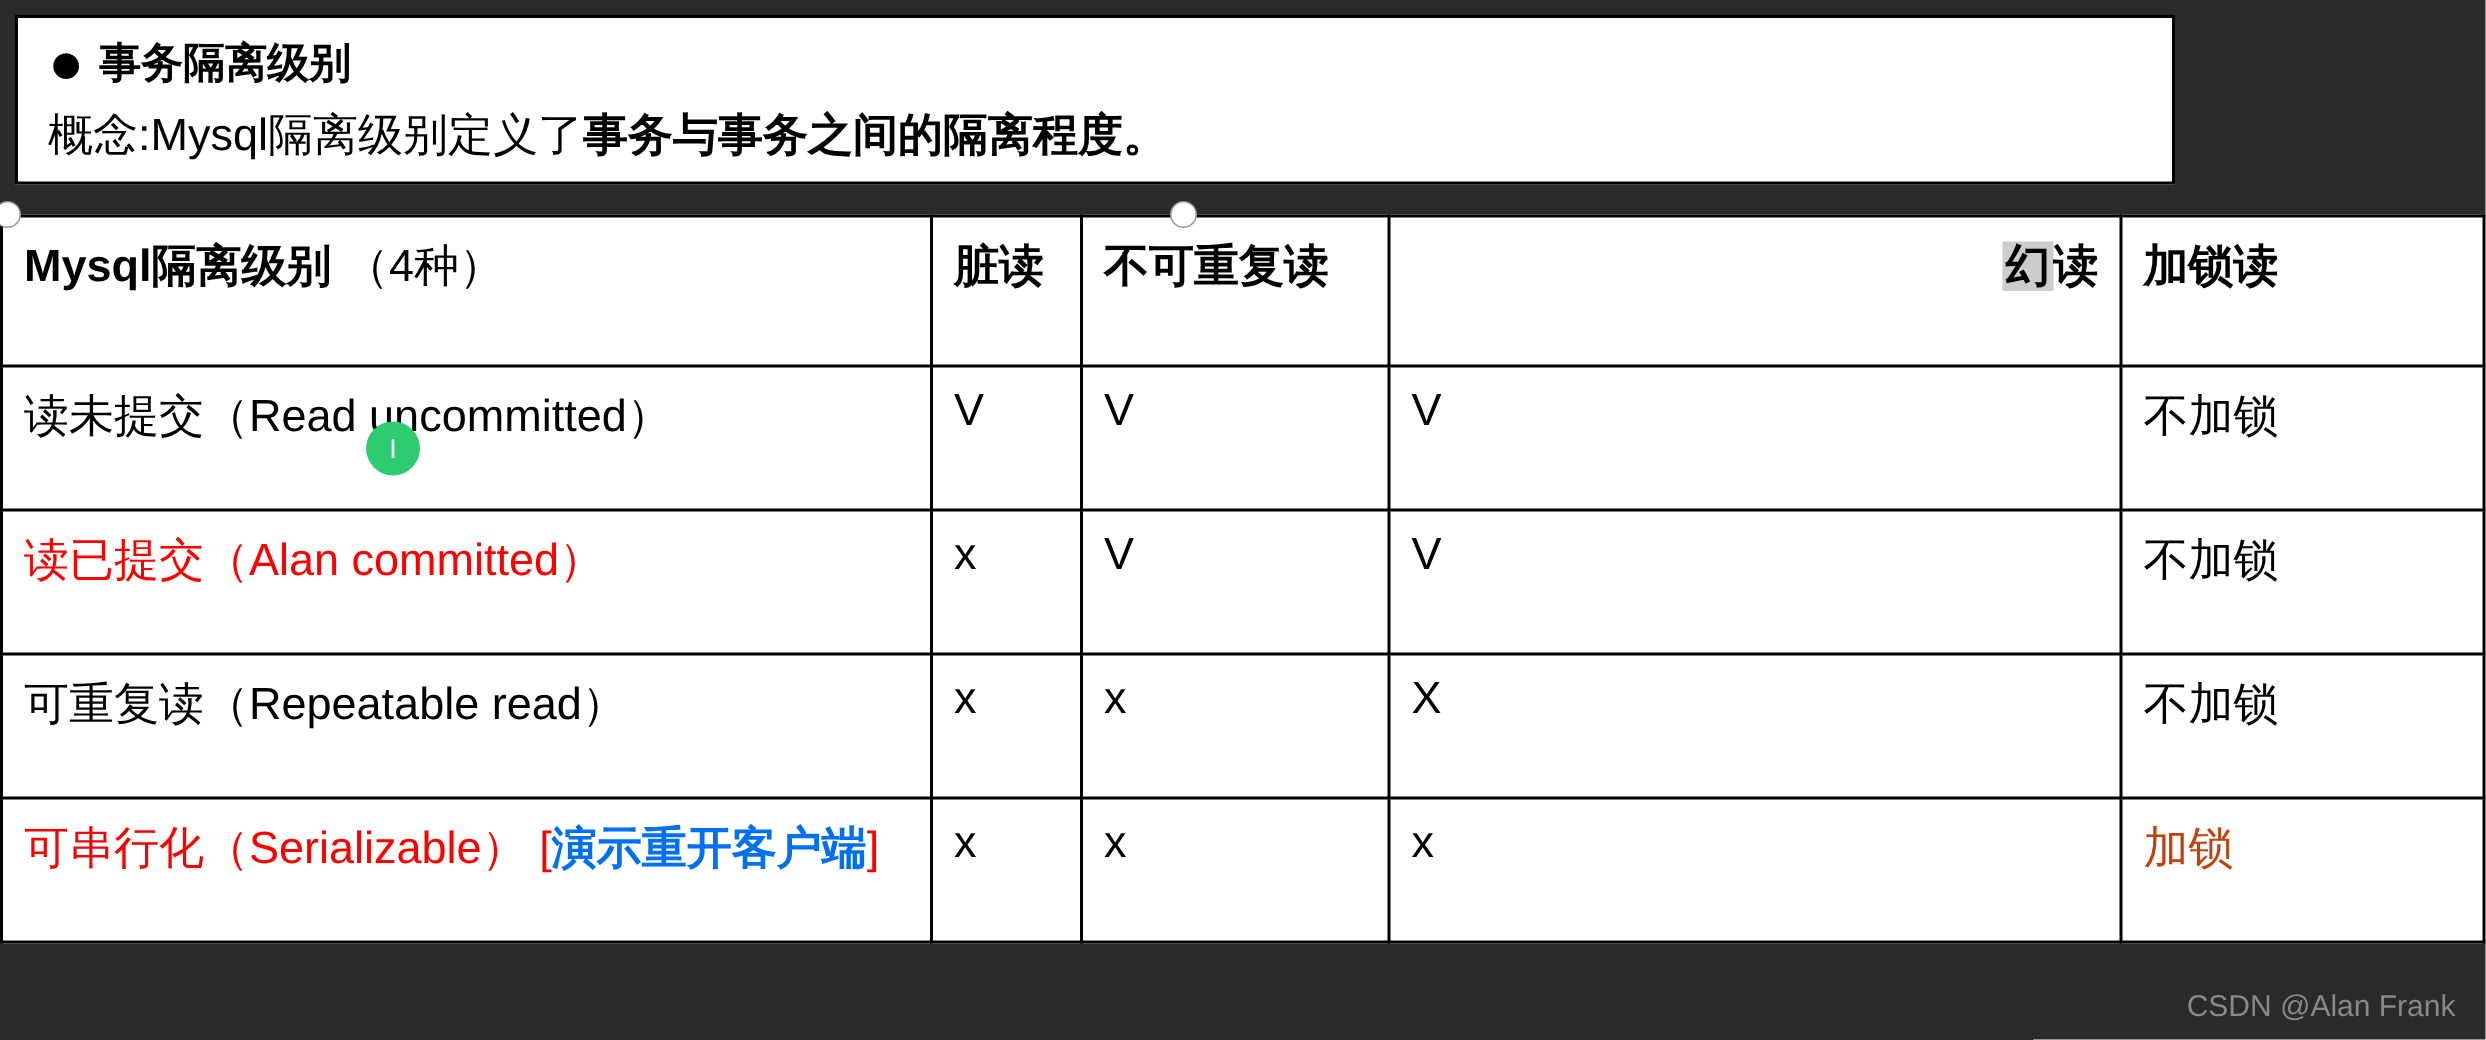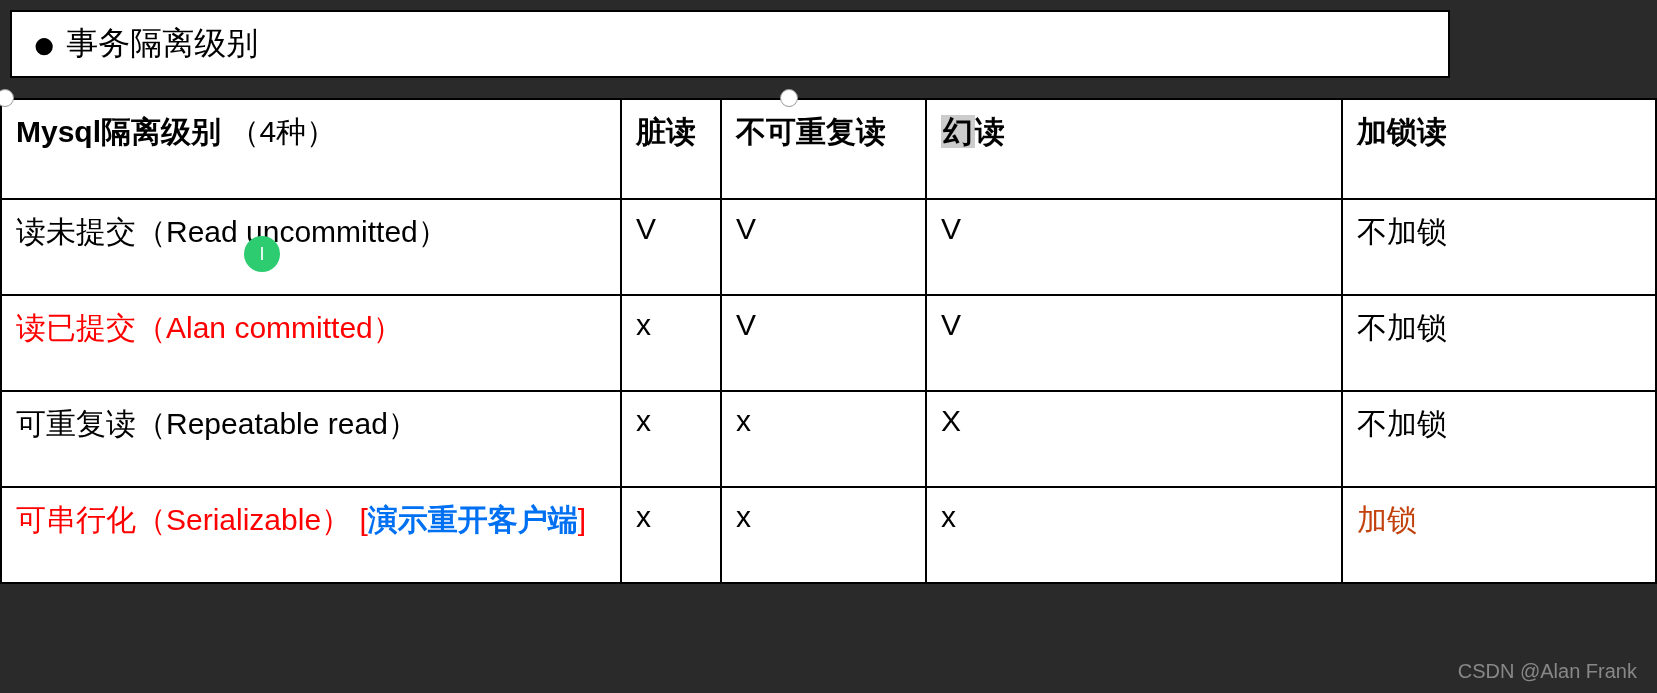--- a/index.html
+++ b/index.html
@@ -22,22 +22,22 @@
       display: flex;
       align-items: center;
       gap: 10px;
     }
     .bullet {
       font-size: 40px;
       font-weight: bold;
       line-height: 1;
     }
     .title {
-      font-size: 32px;
-      font-weight: normal;
+      font-size: 28px;
+      font-weight: bold;
     }
     .concept-row {
       font-size: 30px;
       margin-top: 8px;
     }
     .concept-bold {
       font-weight: bold;
     }
     .table-wrap {
       background: #fff;
@@ -58,21 +58,21 @@
       font-size: 30px;
       height: 96px;
     }
     th {
       font-weight: bold;
       height: 100px;
     }
     .col1 { width: 620px; }
     .col2 { width: 100px; }
     .col3 { width: 205px; }
-    .col4 { width: 416px; }
+    .col4 { width: 488px; text-align: right; }
     .col5 { width: auto; }
     .header-sub {
       font-weight: normal;
     }
     .highlight-bg {
       background: #ccc;
       padding: 0 2px;
     }
     .red-text { color: #ff0000; }
     .blue-text { color: #0070f3; font-weight: bold; }
@@ -111,20 +111,23 @@
       font-size: 20px;
     }
   </style>
 </head>
 <body>
 
 <div class="header-box">
   <div class="title-row">
     <span class="bullet">●</span>
     <span class="title">事务隔离级别</span>
+  </div>
+  <div class="concept-row">
+    <span>概念:Mysql隔离级别定义了</span><span class="concept-bold">事务与事务之间的隔离程度。</span>
   </div>
 </div>
 
 <div class="table-wrap">
   <div class="drag-handle handle-left"></div>
   <div class="drag-handle handle-top"></div>
   <div class="cursor-marker">
       <span>I</span>
     </div>
   <table>

